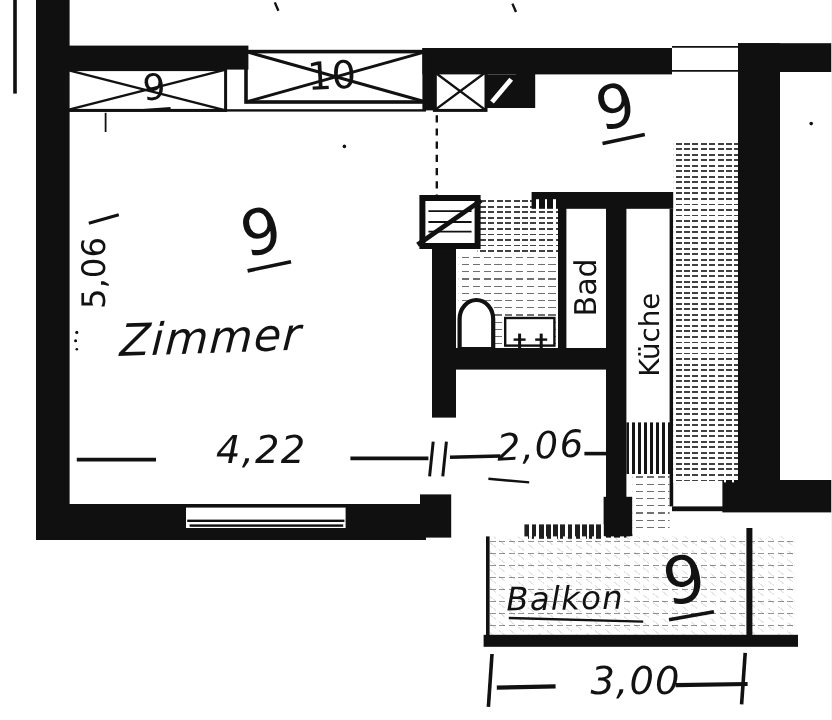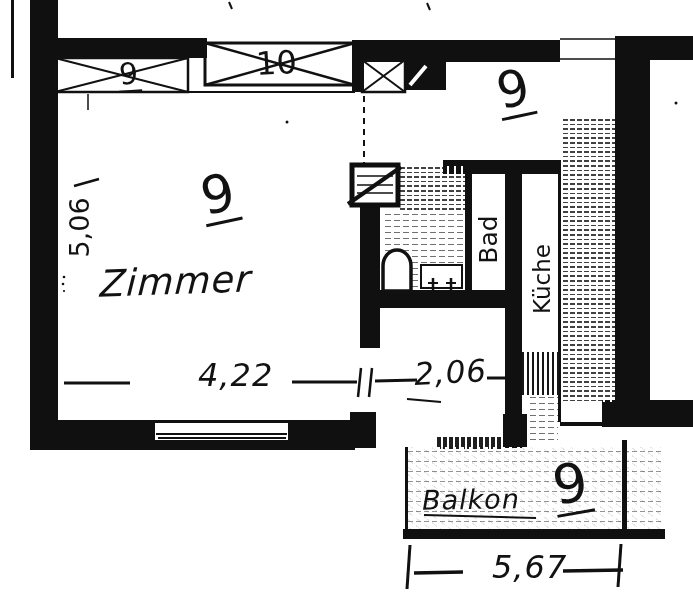--- a/index.html
+++ b/index.html
@@ -106,30 +106,30 @@
   </div>
 
   <div class="txt hand" style="left:422px;top:484px;font-size:27px;transform:rotate(-1deg);">
     <span>Balkon</span>
   </div>
 
   <div class="txt rot90" style="left:49px;top:212px;font-size:27px;">
     <span>5,06</span>
   </div>
 
-  <div class="txt hand" style="left:198px;top:356px;font-size:32px;">
+  <div class="txt hand" style="left:180px;top:356px;font-size:32px;">
     <span>4,22</span>
   </div>
 
   <div class="txt hand" style="left:414px;top:354px;font-size:31px;transform:rotate(-3deg);">
     <span>2,06</span>
   </div>
 
   <div class="txt hand" style="left:492px;top:548px;font-size:32px;">
-    <span>5,67</span>
+    <span>3,00</span>
   </div>
 
   <svg width="693" height="600" viewBox="0 0 693 600">
 
     <rect x="55" y="58" width="133" height="34" fill="none" stroke="#111" stroke-width="2.5"></rect>
     <line x1="55" y1="58" x2="188" y2="92" stroke="#111" stroke-width="2"></line>
     <line x1="55" y1="92" x2="188" y2="58" stroke="#111" stroke-width="2"></line>
 
     <rect x="205" y="43" width="150" height="42" fill="none" stroke="#111" stroke-width="3"></rect>
     <line x1="205" y1="43" x2="355" y2="85" stroke="#111" stroke-width="2.5"></line>

